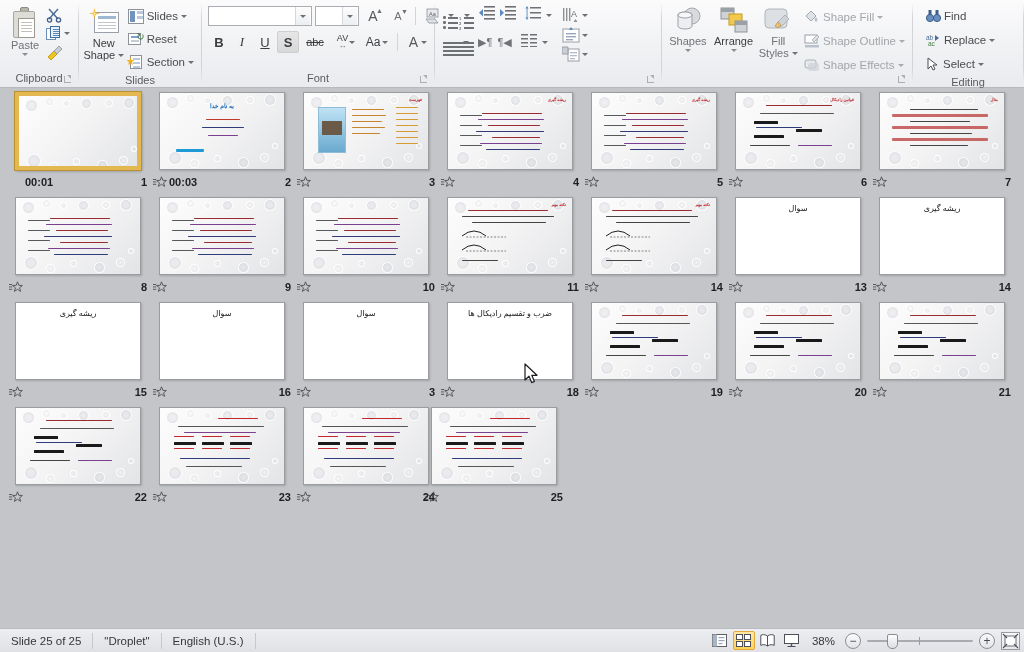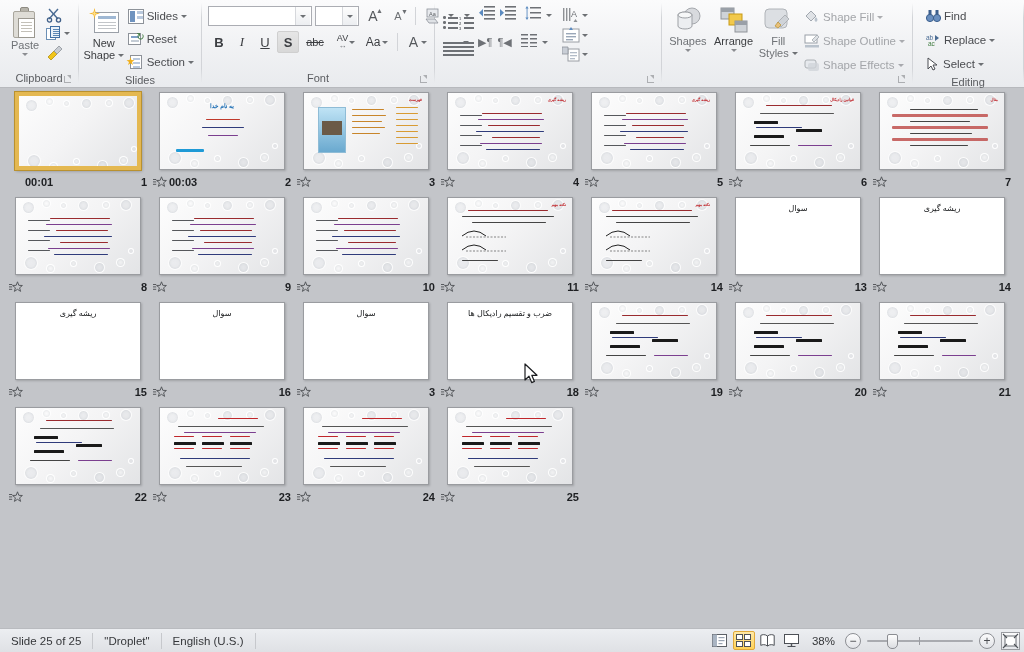--- a/index.html
+++ b/index.html
@@ -1517,21 +1517,21 @@
   <g fill="#33363a">
                 <rect x="0" y="3" width="3.2" height="1"></rect>
                 <rect x="0" y="5.4" width="3.2" height="1"></rect>
                 <rect x="0" y="7.8" width="3.2" height="1"></rect>
               </g>
 </svg></span>
       <span class="time"></span>
       <span class="num">24</span>
     </div>
       </div>
-      <div class="cell" style="left: 440px; top: 319px;">
+      <div class="cell" style="left: 424px; top: 319px;">
     <div class="thumbwrap">
       <div class="thumb">
             <div class="dt">
               <span class="bub g" style="left:6px;top:3px;width:13px;height:13px"></span>
               <span class="bub" style="left:26px;top:1px;width:9px;height:9px"></span>
               <span class="bub" style="left:44px;top:4px;width:7px;height:7px"></span>
               <span class="bub g" style="left:62px;top:2px;width:11px;height:11px"></span>
               <span class="bub" style="left:86px;top:3px;width:8px;height:8px"></span>
               <span class="bub g" style="left:104px;top:1px;width:12px;height:12px"></span>
               <span class="bub g" style="left:8px;top:58px;width:14px;height:14px"></span>

